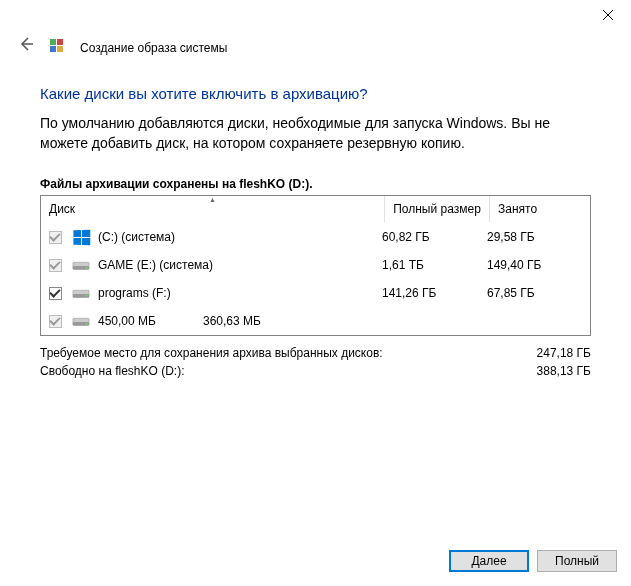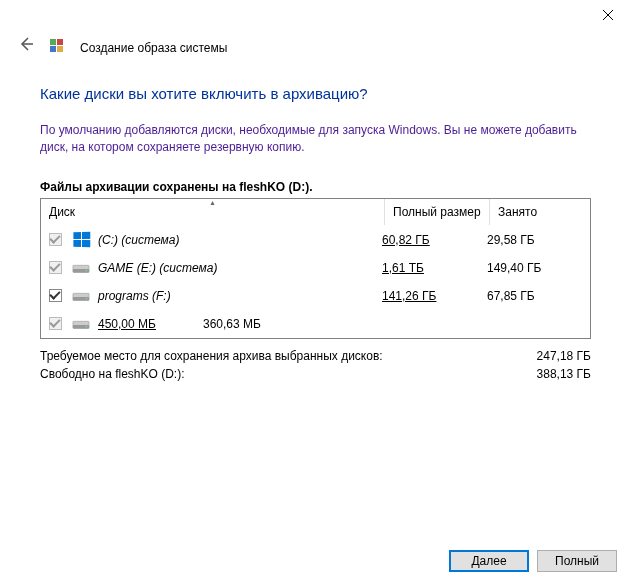--- a/index.html
+++ b/index.html
@@ -50,25 +50,25 @@
       font-size: 12px;
       color: #000;
     }
     .content {
       padding: 0 40px;
     }
     .question {
       color: #003399;
       font-size: 15px;
       margin-top: 16px;
-      margin-bottom: 20px;
+      margin-bottom: 12px;
     }
     .description {
-      font-size: 12px;
-      color: #4c1d95;
+      font-size: 14px;
+      color: #000000;
       line-height: 1.4;
       margin-bottom: 24px;
     }
     .files-saved {
       font-size: 12px;
       margin-bottom: 4px;
       font-weight: bold;
     }
     .disk-table {
       border: 1px solid #828282;
@@ -80,21 +80,21 @@
       border-bottom: 1px solid transparent;
       position: relative;
     }
     .table-header .col {
       padding: 6px 8px;
       font-size: 12px;
       border-right: 1px solid #e0e0e0;
       position: relative;
     }
     .col-disk { flex: 1; }
-    .col-size { width: 105px; }
+    .col-size { width: 105px; text-align: center; }
     .col-used { width: 100px; border-right: none !important; }
     .sort-indicator {
       position: absolute;
       top: -1px;
       left: 50%;
       transform: translateX(-50%);
       font-size: 8px;
       color: #666;
     }
     .disk-row {
@@ -134,23 +134,22 @@
       width: 18px;
       height: 14px;
       margin-right: 8px;
       display: inline-flex;
       align-items: center;
       justify-content: center;
     }
     .disk-name {
       flex: 1;
       font-size: 12px;
-      font-style: italic;
-    }
-    .disk-size { width: 105px; font-size: 12px; text-decoration: underline; }
+    }
+    .disk-size { width: 105px; font-size: 12px; }
     .disk-used { width: 95px; font-size: 12px; }
     .summary {
       margin-top: 8px;
     }
     .summary-row {
       display: flex;
       justify-content: space-between;
       padding: 2px 0;
       font-size: 12px;
     }

